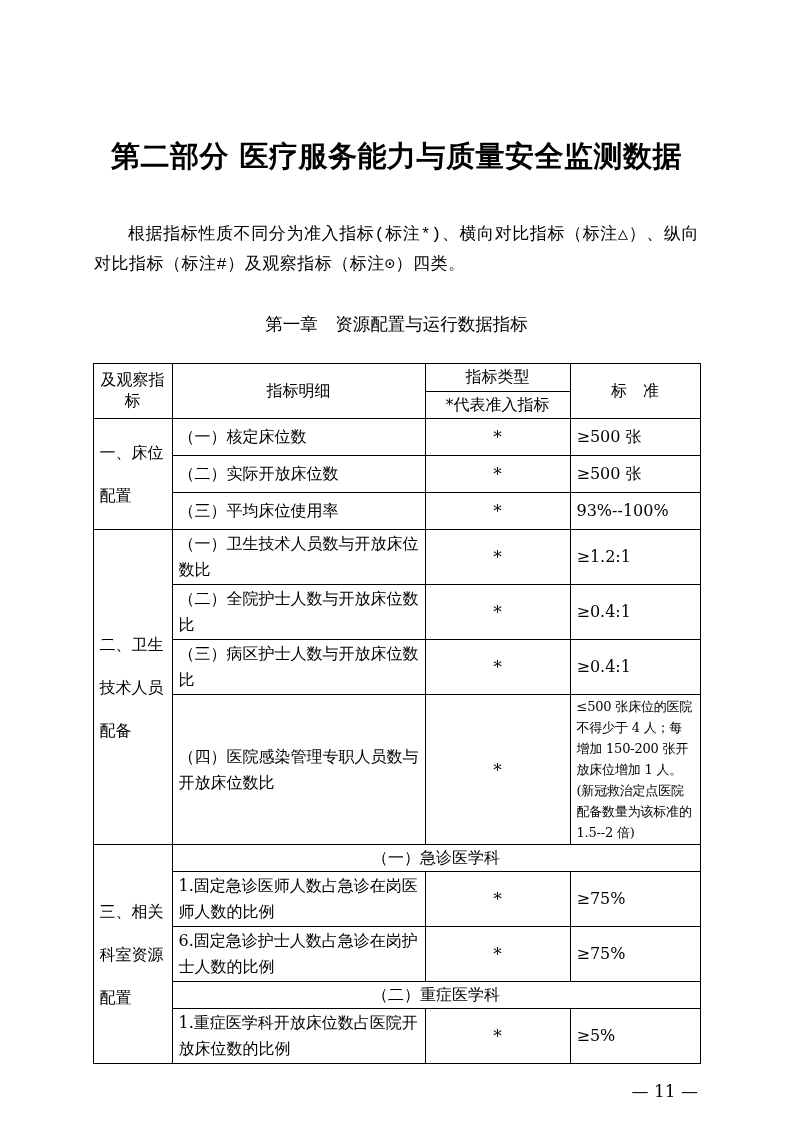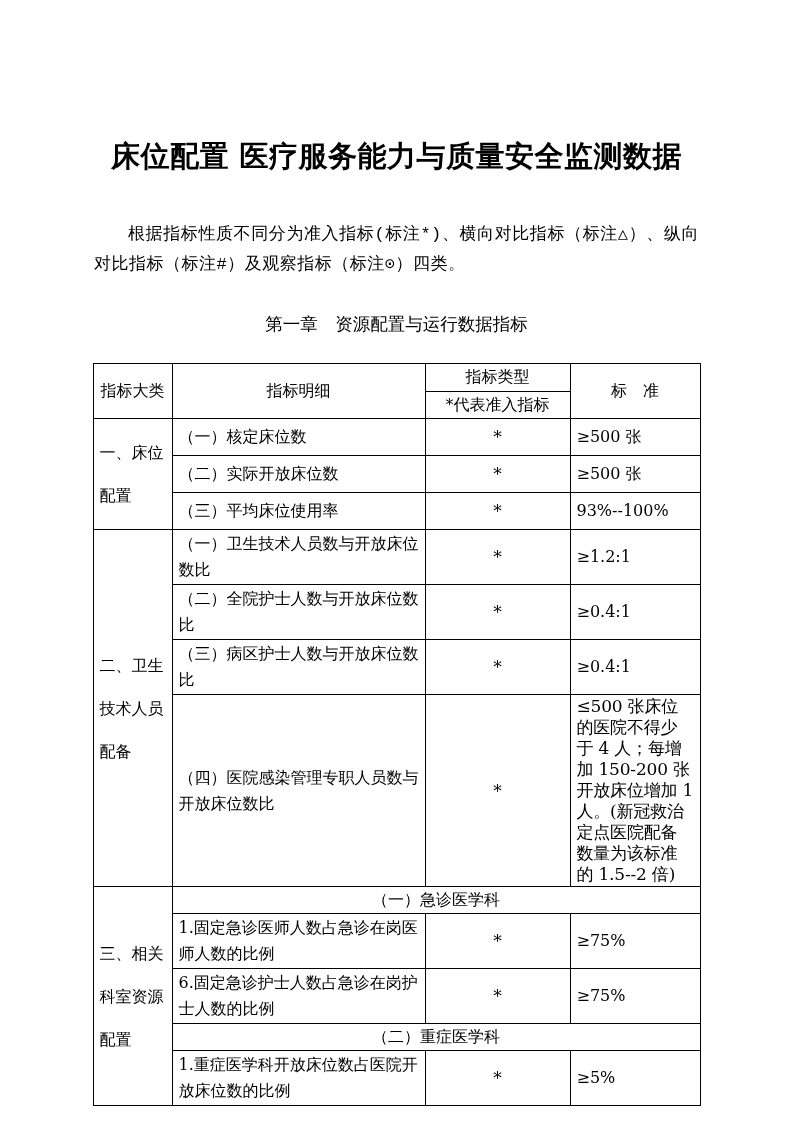--- a/index.html
+++ b/index.html
@@ -41,58 +41,58 @@
     font-family:"DejaVu Sans","Liberation Sans",sans-serif;
     text-align:center;font-size:16px;
   }
   td.category{
     text-align:left;line-height:43px;font-size:16px;padding-left:7px;padding-right:2px;
   }
   td.detail{text-align:left;line-height:26px;padding-left:8px;padding-right:4px;}
   td.type{text-align:center;font-size:17px;}
   td.standard{text-align:left;line-height:24px;padding-left:7px;padding-right:3px;}
   td.standard-long{
-    text-align:left;font-size:17px;line-height:21px;
+    text-align:left;font-size:13px;line-height:21px;
     padding:4px 5px 4px 7px;letter-spacing:-0.2px;
   }
   td.subheader{text-align:center;font-size:16px;}
   tr.rh-hdr1{height:28px;}
   tr.rh-hdr2{height:27px;}
   tr.rh-37{height:37px;margin-left:34px;}
   tr.rh-38{height:38px;}
   tr.rh-long{height:147px;}
   tr.rh-sub{height:27px;}
   tr.rh-44{height:44px;margin-left:39px;}
   tr.rh-42{height:42px;}
   .page-number{
     margin:16px 95px 0 0;text-align:right;font-size:17px;line-height:22px;
   }
 </style>
 </head>
 <body>
 
 <div class="page">
 
-  <h1 class="title">床位配置 医疗服务能力与质量安全监测数据</h1>
+  <h1 class="title">第二部分 医疗服务能力与质量安全监测数据</h1>
 
   <p class="intro">根据指标性质不同分为准入指标(标注*)、横向对比指标（标注△）、纵向对比指标（标注#）及观察指标（标注⊙）四类。</p>
 
   <h2 class="chapter">第一章　资源配置与运行数据指标</h2>
 
   <table class="indicators">
     <colgroup>
       <col class="c1">
         <col class="c2">
         <col class="c3">
         <col class="c4">
     </colgroup>
     <tbody>
 
       <tr class="rh-hdr1">
-        <th class="hdr" rowspan="2">指标大类</th>
+        <th class="hdr" rowspan="2">及观察指标</th>
         <th class="hdr" rowspan="2">指标明细</th>
         <th class="hdr">指标类型</th>
         <th class="hdr" rowspan="2">标　准</th>
       </tr>
       <tr class="rh-hdr2">
         <th class="hdr">*代表准入指标</th>
       </tr>
 
       <tr class="rh-37">
         <td class="category" rowspan="3">一、床位配置</td>

